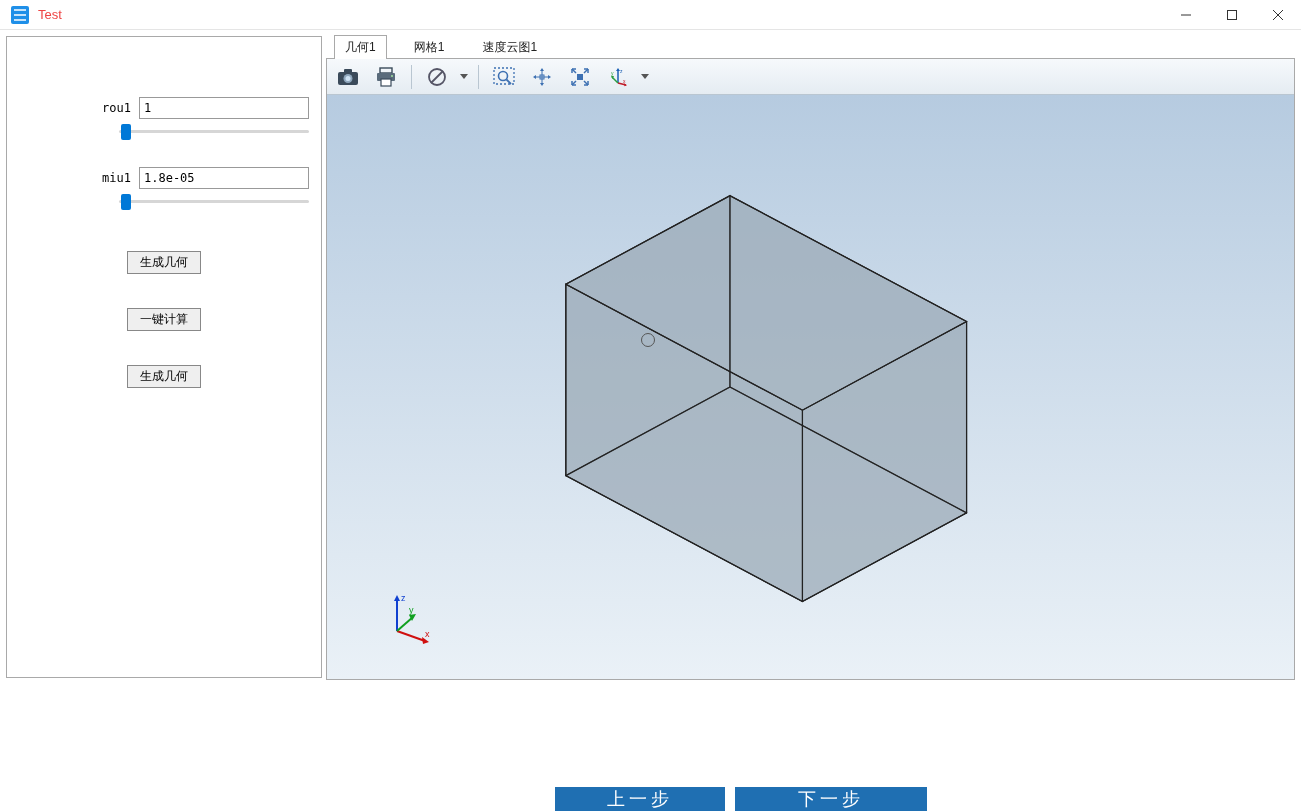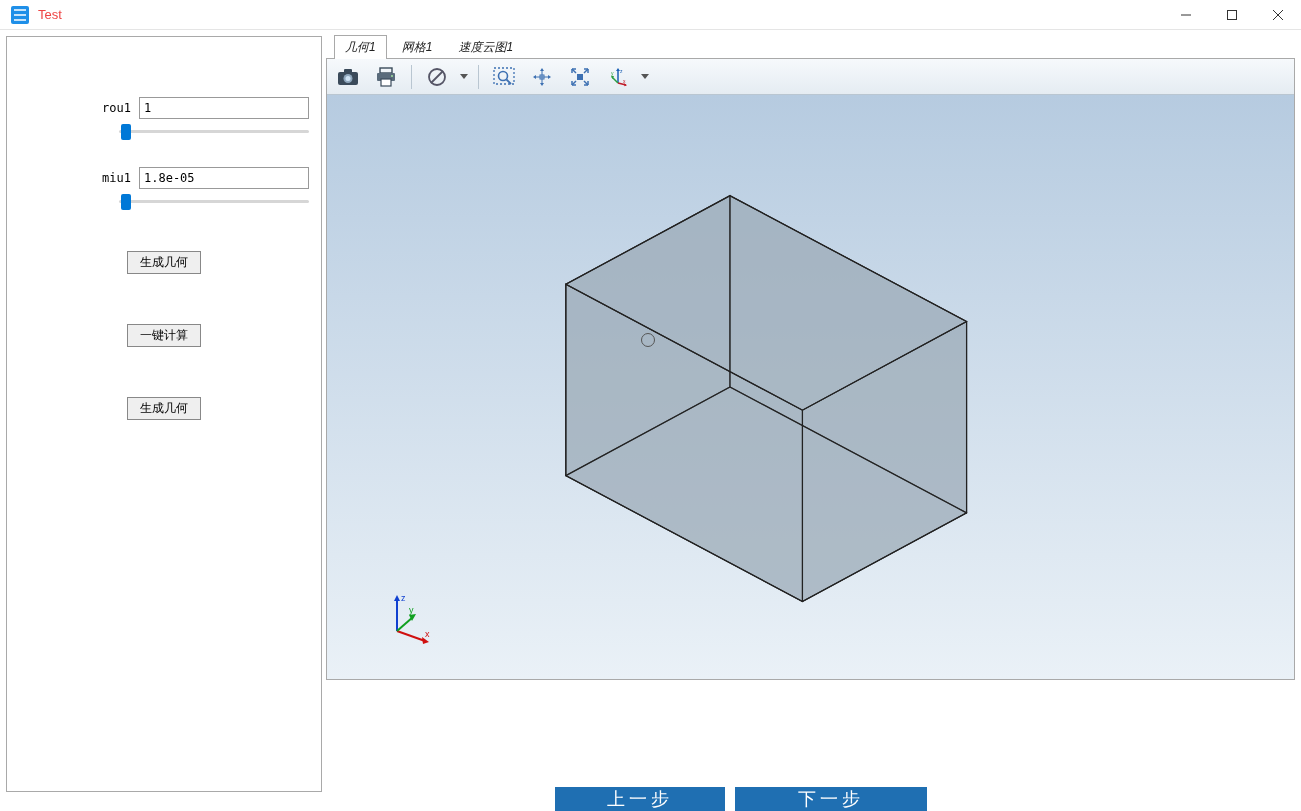--- a/index.html
+++ b/index.html
@@ -41,21 +41,21 @@
   display: flex;
   height: calc(100% - 30px);
   padding: 6px;
   gap: 4px;
 }
 .panel-border {
   border: 1px solid #a9a9a9;
 }
 .left-panel {
   width: 316px;
-  height: 756px;
+  height: 642px;
   background: #fff;
 }
 .left-content {
   padding: 60px 12px 12px 12px;
 }
 .param-row {
   display: flex;
   align-items: center;
   margin-bottom: 4px;
 }
@@ -91,41 +91,40 @@
   top: 1px;
   width: 10px; height: 16px;
   background: #0078d7;
   border-radius: 2px;
 }
 .btns-col {
   margin-top: 40px;
   display: flex;
   flex-direction: column;
   align-items: center;
-  gap: 50px;
+  gap: 34px;
 }
 .action-btn {
   min-width: 74px;
   padding: 2px 10px;
   border: 1px solid #888;
   background: #efefef;
   font-size: 12px;
   cursor: default;
 }
 .right-area {
   flex: 1;
   position: relative;
 }
 .tabs-row {
   display: flex;
-  gap: 4px;
+  gap: 16px;
   height: 22px;
   align-items: flex-end;
   padding-left: 8px;
-  font-style: italic;
 }
 .tab {
   padding: 3px 10px;
   font-size: 12px;
   color: #222;
   border: 1px solid transparent;
   border-bottom: none;
   position: relative;
   top: 1px;
 }

